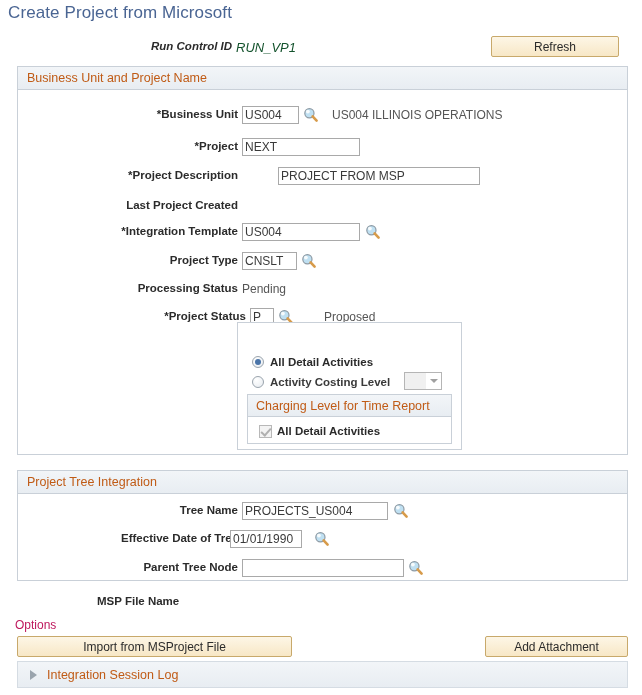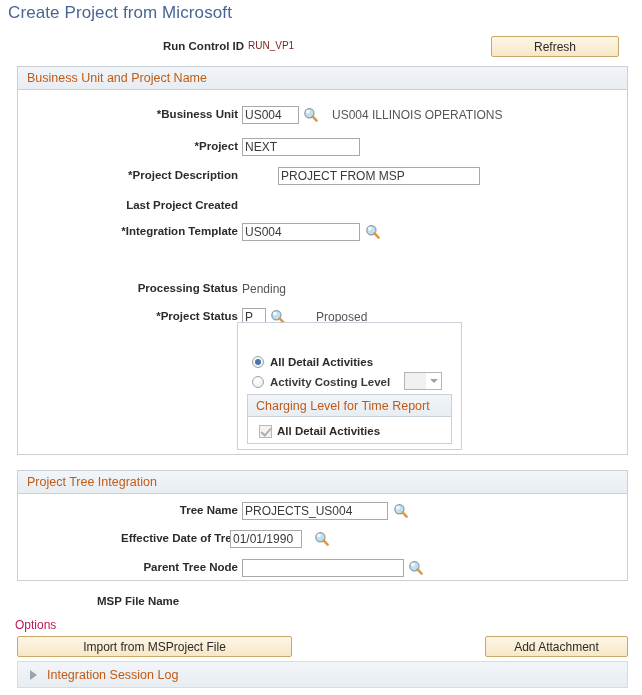--- a/index.html
+++ b/index.html
@@ -25,40 +25,41 @@
     font-size: 17px;
     color: #4a6593;
     font-weight: normal;
     letter-spacing: 0.1px;
     white-space: nowrap;
   }
 
   
   .runctl-row {
     position: absolute;
-    left: 12px;
+    left: 0;
     top: 39px;
     width: 510px;
     height: 22px;
+    font-style: italic;
   }
   .runctl-label {
     position: absolute;
     left: 151px;
     top: 1px;
     font-weight: bold;
     font-size: 11.5px;
     color: #2b2b2b;
     white-space: nowrap;
   }
   .runctl-value {
     position: absolute;
     left: 236px;
     top: 1px;
-    font-size: 10px;
-    color: #7f1d1d;
+    font-size: 13px;
+    color: #14532d;
     white-space: nowrap;
   }
 
   
   .ps-button {
     background: linear-gradient(to bottom, #fdf6e6 0%, #f7e7c6 100%);
     border: 1px solid #c8a96b;
     border-radius: 2px;
     color: #2b2b2b;
     font-size: 12px;
@@ -390,27 +391,38 @@
     <input class="ps-input" style="left: 224px; width: 118px;" value="US004">
     <span class="lookup" style="left:347px;">
       <svg width="16" height="16" viewBox="0 0 16 16">
         <circle cx="6.4" cy="6.2" r="4.6" fill="#bfe0f2" stroke="#8d9aa4" stroke-width="1.2"></circle>
         <circle cx="4.9" cy="4.6" r="1.9" fill="#ffffff" opacity="0.85"></circle>
         <line x1="9.6" y1="9.4" x2="13.6" y2="13.6" stroke="#d79b4a" stroke-width="2.6" stroke-linecap="round"></line>
       </svg>
     </span>
   </div>
 
+  <div class="field-row" style="left:0; top:185px; width:611px;">
+    <span class="field-label" style="right:calc(611px - 220px);">Project Type</span>
+    <input class="ps-input" style="left: 224px; width: 55px;" value="CNSLT">
+    <span class="lookup" style="left:283px;">
+      <svg width="16" height="16" viewBox="0 0 16 16">
+        <circle cx="6.4" cy="6.2" r="4.6" fill="#bfe0f2" stroke="#8d9aa4" stroke-width="1.2"></circle>
+        <circle cx="4.9" cy="4.6" r="1.9" fill="#ffffff" opacity="0.85"></circle>
+        <line x1="9.6" y1="9.4" x2="13.6" y2="13.6" stroke="#d79b4a" stroke-width="2.6" stroke-linecap="round"></line>
+      </svg>
+    </span>
+  </div>
 
   <div class="field-row" style="left:0; top:213px; width:611px;">
     <span class="field-label" style="right:calc(611px - 220px);">Processing Status</span>
     <span class="static-value" style="left:224px;">Pending</span>
   </div>
 
-  <div class="field-row" style="left:0; top:241px; width:611px;">
+  <div class="field-row" style="left:8px; top:241px; width:611px;">
     <span class="field-label" style="right:calc(611px - 220px);">*Project Status</span>
     <input class="ps-input" style="left: 224px; width: 24px;" value="P">
     <span class="lookup" style="left:252px;">
       <svg width="16" height="16" viewBox="0 0 16 16">
         <circle cx="6.4" cy="6.2" r="4.6" fill="#bfe0f2" stroke="#8d9aa4" stroke-width="1.2"></circle>
         <circle cx="4.9" cy="4.6" r="1.9" fill="#ffffff" opacity="0.85"></circle>
         <line x1="9.6" y1="9.4" x2="13.6" y2="13.6" stroke="#d79b4a" stroke-width="2.6" stroke-linecap="round"></line>
       </svg>
     </span>
     <span class="static-value" style="left:298px;">Proposed</span>

